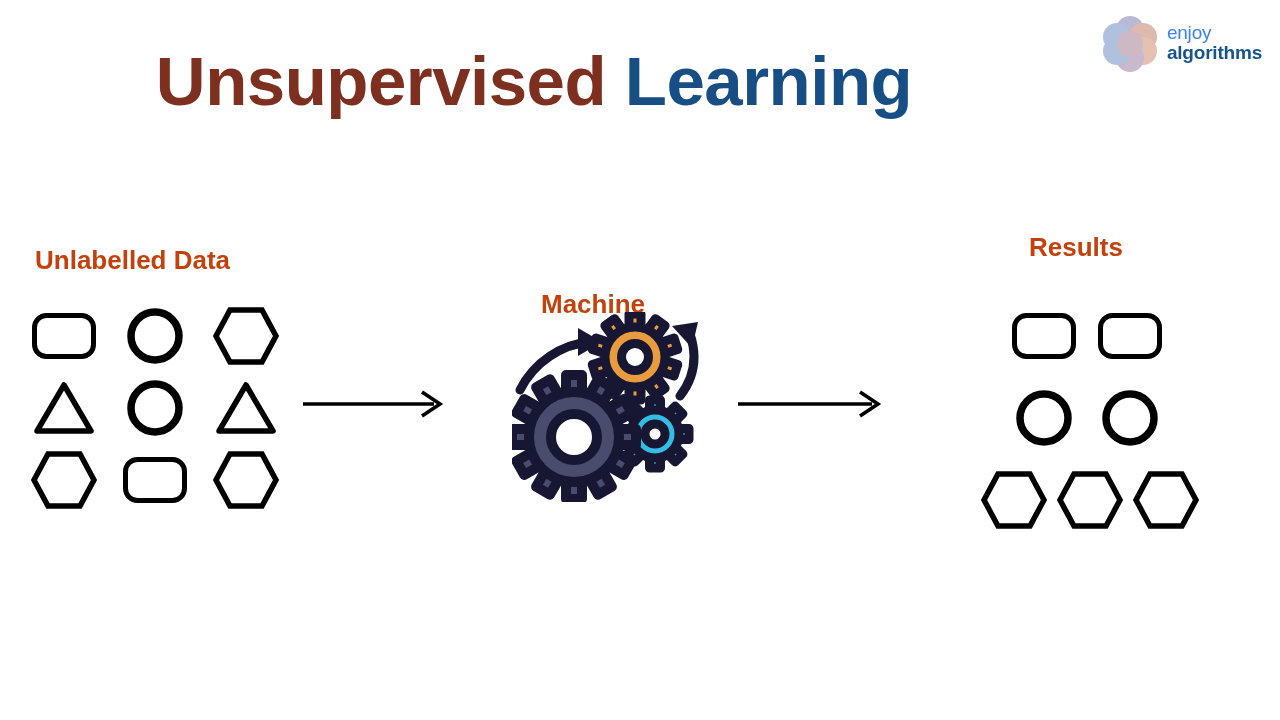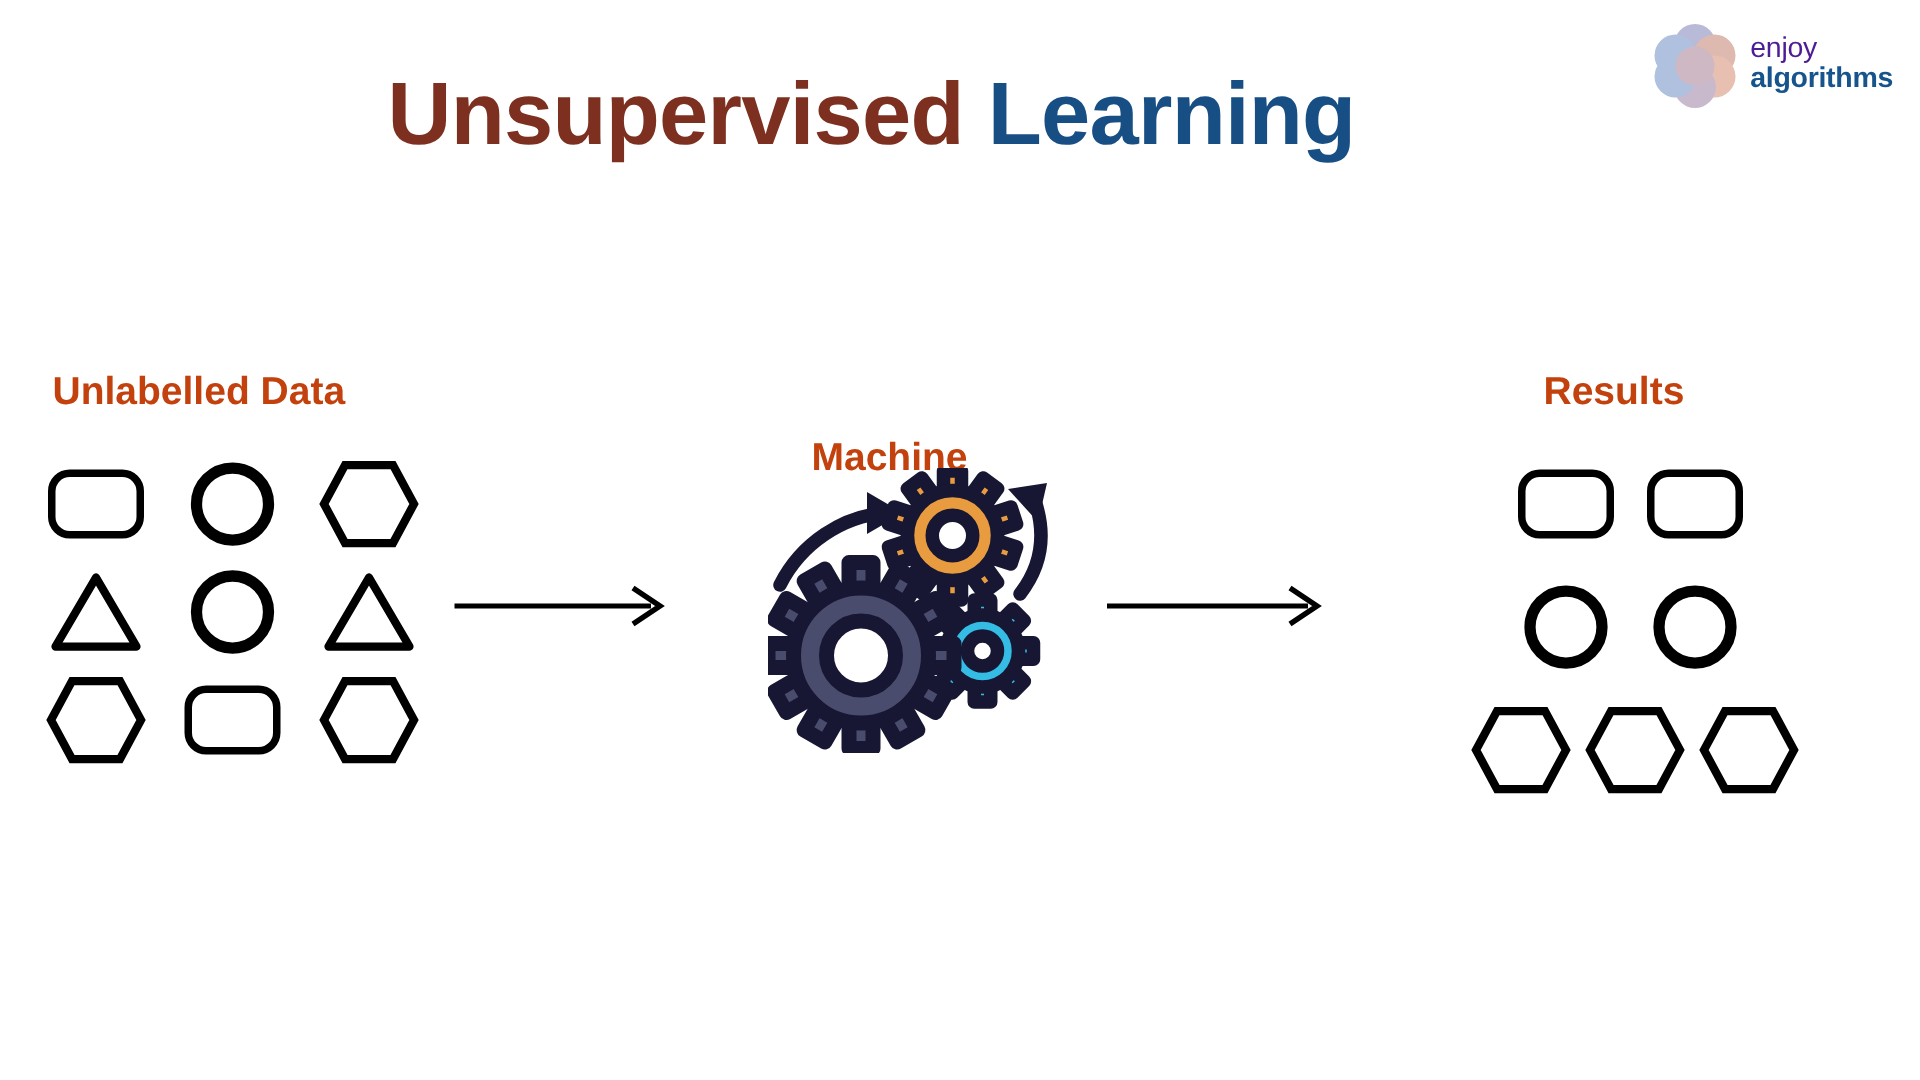--- a/index.html
+++ b/index.html
@@ -27,50 +27,49 @@
   }
   #brand-logo .mark { width: 62px; height: 58px; display: block; }
   #brand-logo .wordmark {
     display: flex;
     flex-direction: column;
     line-height: 1.04;
     font-size: 19px;
     font-weight: 400;
     letter-spacing: -0.2px;
   }
-  #brand-logo .wordmark .w1 { color: #4c1d95; }
+  #brand-logo .wordmark .w1 { color: #3b82f6; }
   #brand-logo .wordmark .w2 { color: #17548C; font-weight: bold; }
 
   
   #page-title {
     position: absolute;
     top: 42px;
     left: 0;
     width: 1068px;
     text-align: center;
-    font-size: 59px;
+    font-size: 69px;
     font-weight: bold;
     letter-spacing: -0.5px;
     white-space: nowrap;
-    padding-left: 47px;
   }
   #page-title .t1 { color: #7E3020; }
   #page-title .t2 { color: #174E84; }
 
   
   .section-heading {
     position: absolute;
     font-size: 26px;
     font-weight: bold;
     color: #c2410c;
     white-space: nowrap;
   }
   #heading-unlabelled { left: 35px;  top: 245px; }
   #heading-machine    { left: 541px; top: 245px; margin-top: 44px; }
-  #heading-results    { left: 1029px;top: 245px; }
+  #heading-results    { left: 1029px;top: 232px; }
 
   
   .shape-grid { position: absolute; }
   #input-shapes  { left: 28px;  top: 300px;  width: 260px; }
   #result-shapes { left: 970px; top: 295px;  width: 230px; }
 
   .shape-row { display: flex; align-items: center; }
   #input-shapes .shape-row { height: 72px; gap: 19px; }
   #input-shapes .shape-row + .shape-row { margin-top: 0px; }
 

